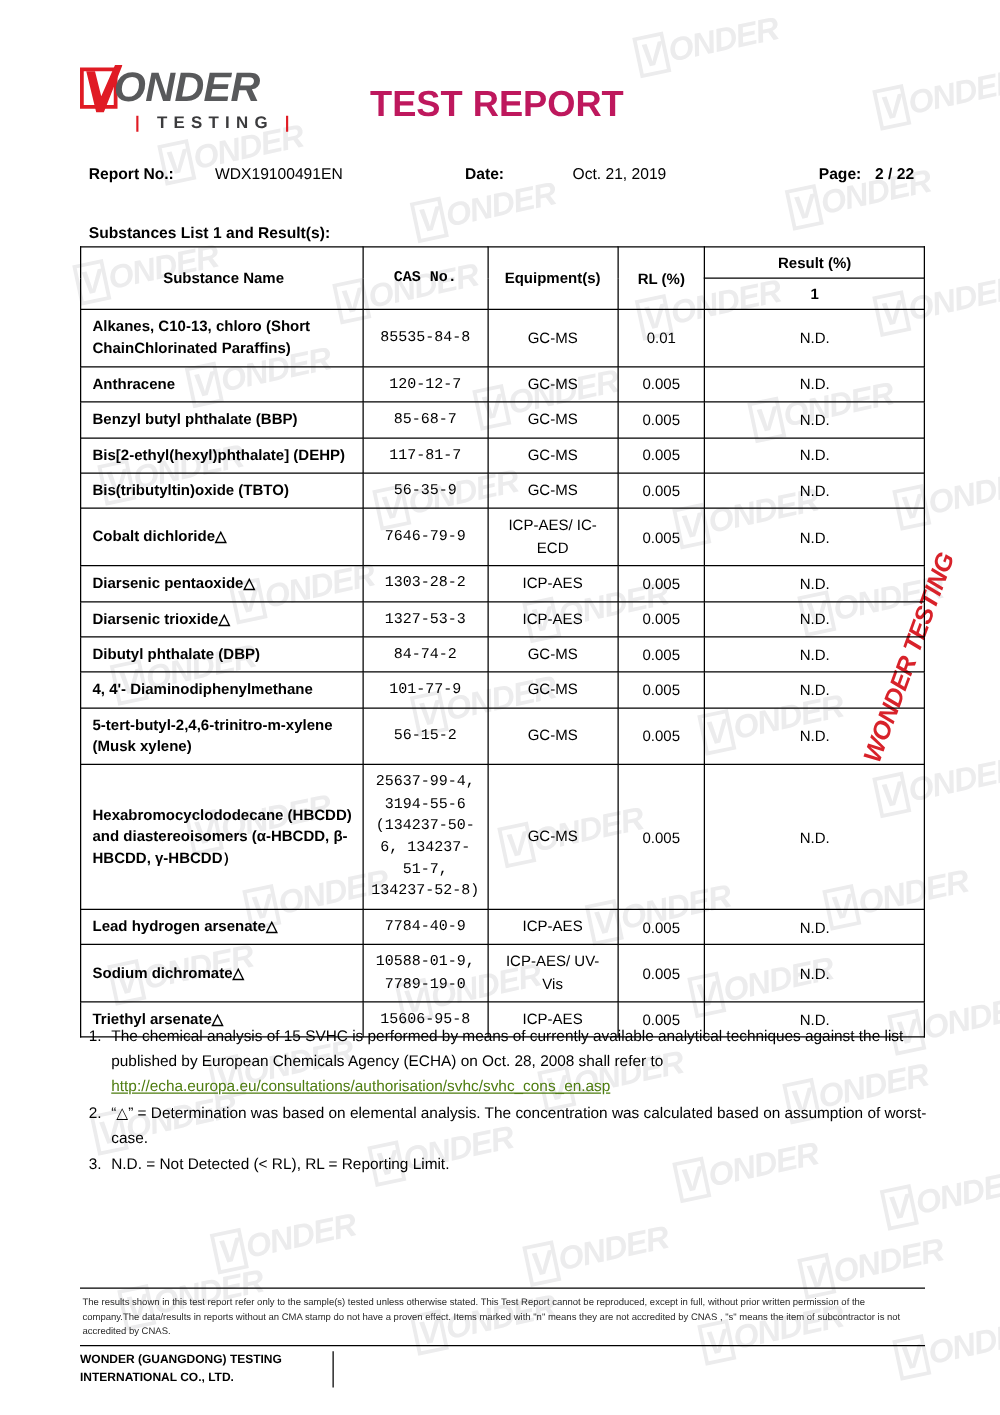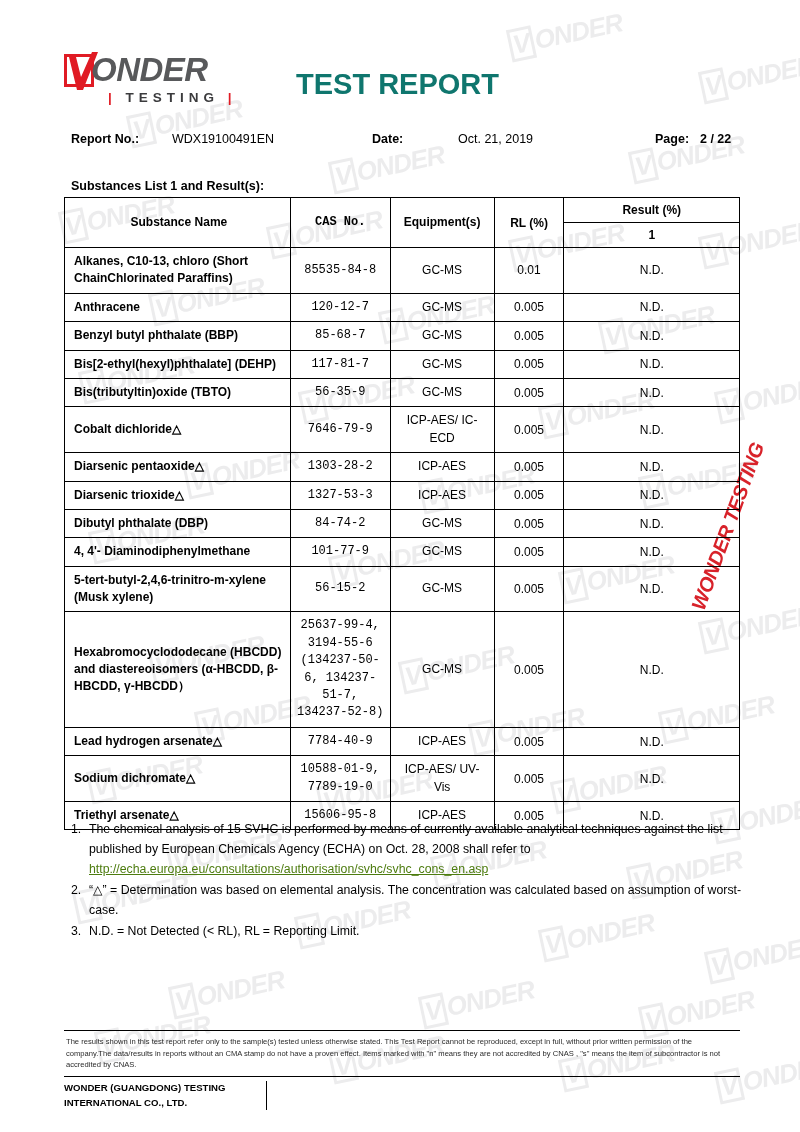--- a/index.html
+++ b/index.html
@@ -77,21 +77,21 @@
   }
   .logo-row2 {
     position: absolute; left: 44px; top: 36px;
     font-size: 13.5px; font-weight: 800; letter-spacing: 5px;
     color: #3b3b3d;
   }
   .logo-row2 .bar { color: #e01b24; font-weight: 800; }
   .title {
     position: absolute; left: 296px; top: 68px;
     font-size: 29px; font-weight: 700; letter-spacing: 0px;
-    color: #0f766e;
+    color: #be185d;
   }
 
   
   .meta { position: absolute; left: 0; top: 132px; width: 800px; font-size: 12.5px; }
   .meta .lbl { font-weight: 700; }
   .meta-reportno-label { position: absolute; left: 71px; top: 0; }
   .meta-reportno-value { position: absolute; left: 172px; top: 0; }
   .meta-date-label { position: absolute; left: 372px; top: 0; }
   .meta-date-value { position: absolute; left: 458px; top: 0; }
   .meta-page-label { position: absolute; left: 655px; top: 0; font-weight:700; }

